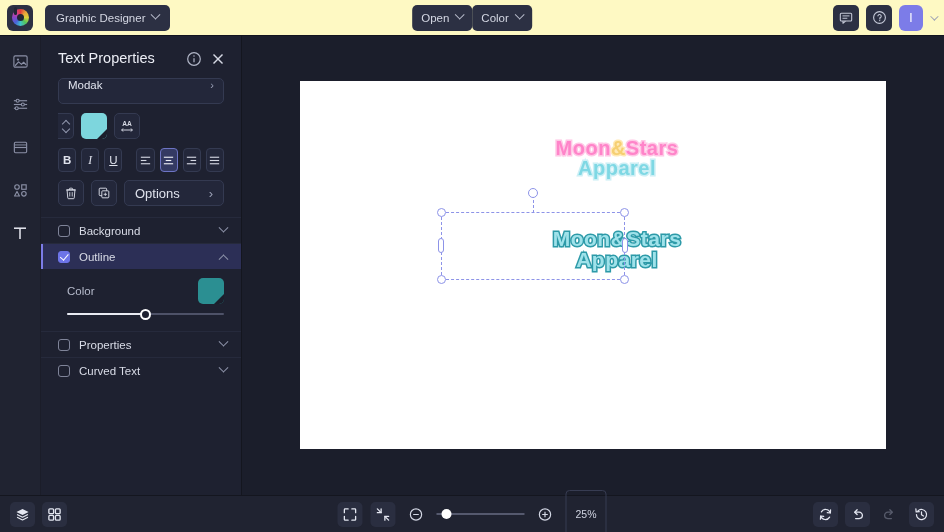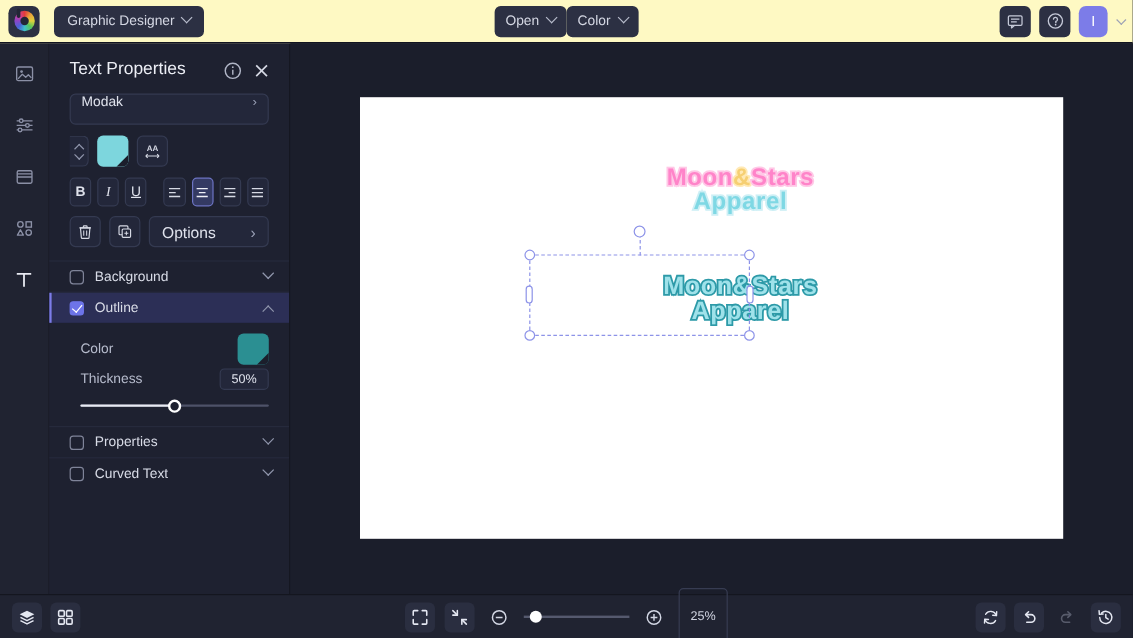--- a/index.html
+++ b/index.html
@@ -464,24 +464,20 @@
         <div class="acc-head sel">
           <span class="cb on"></span>
           <span class="acc-label">Outline</span>
           <span class="acc-chev up"></span>
         </div>
         <div class="acc-body">
           <div class="sub-row">
             <span class="sub-label">Color</span>
             <span class="swatch" id="sw-outline" style="background: rgb(43, 143, 146);"></span>
           </div>
-          <div class="sub-row" style="margin-bottom:6px">
-            <span class="sub-label">Thickness</span>
-            <span class="val-box">50%</span>
-          </div>
           <div class="slider-wrap">
             <span class="track"></span>
             <span class="track-fill" id="thick-fill" style="width: 50%;"></span>
             <span class="knob" id="thick-knob" style="left: calc(50% - 5.5px);"></span>
           </div>
         </div>
       </div>
 
       <div class="acc-item">
         <div class="acc-head">

